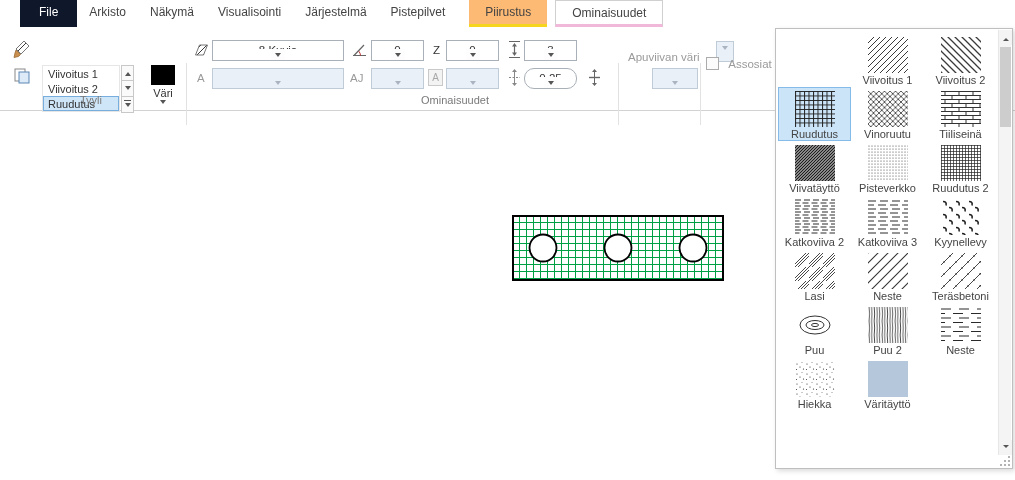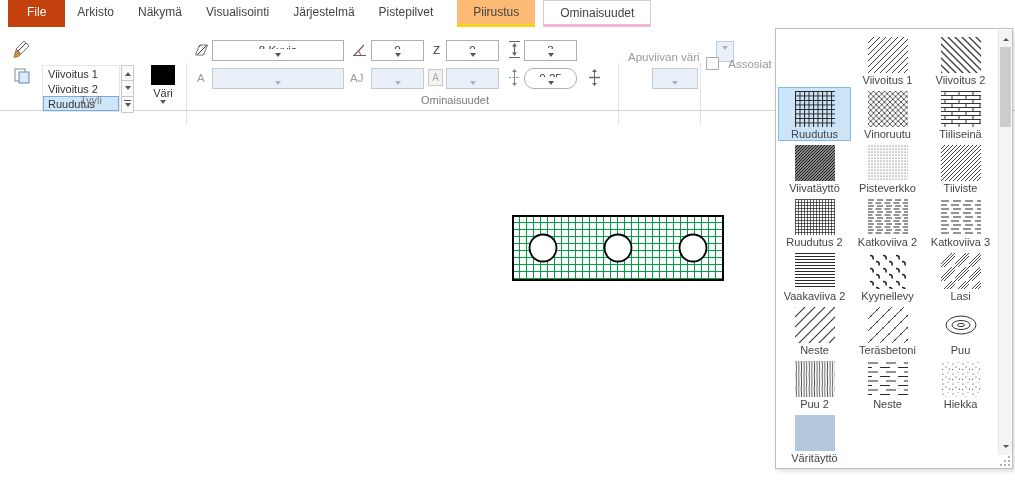--- a/index.html
+++ b/index.html
@@ -5,21 +5,21 @@
   * { box-sizing: border-box; }
   html,body { margin:0; padding:0; }
   body {
     width:1015px; height:480px; position:relative; overflow:hidden;
     background:#ffffff; font-family:"Liberation Sans", sans-serif; color:#333;
   }
 
   
   .tabbar { position:absolute; top:0; left:0; width:100%; height:27px; background:#fff; display:flex; align-items:stretch; }
   .tab { display:flex; align-items:center; padding:0 12px; font-size:12px; color:#444; cursor:default; border-bottom:3px solid transparent; }
-  .tab-file { background:#c2410c; color:#fff; padding:0 19px; margin-left:8px; }
+  .tab-file { background:#0f172a; color:#fff; padding:0 19px; margin-left:20px; }
   .tab-ctx-yellow { margin-left:12px; border-bottom:3px solid #f6d51f; background:#fdba74; padding:0 16px; }
   .tab-ctx-pink { margin-left:8px; background:#fff; border:1px solid #d0d0d0; border-bottom:3px solid #f2b8da; padding:0 16px; }
 
   
   .ribbon { position:absolute; top:27px; left:0; width:100%; height:84px; background:#ffffff; border-bottom:1px solid #d2d2d2; }
   .vsep { position:absolute; width:1px; background:#e2e2e2; top:36px; height:62px; }
   .group-title { position:absolute; top:94px; font-size:11px; color:#7a7a7a; text-align:center; }
 
   .toolbtn { position:absolute; width:24px; height:22px; display:flex; align-items:center; justify-content:center; border:1px solid transparent; }
 
@@ -390,48 +390,36 @@
     </div>
     <div class="cell">
       <svg class="sw" width="40" height="36">
           <rect width="40" height="36" fill="url(#p-dotgrid)"></rect>
         </svg>
       <span class="cl">Pisteverkko</span>
     </div>
 
     <div class="cell">
       <svg class="sw" width="40" height="36">
-          <rect width="40" height="36" fill="url(#p-densediag)"></rect>
-        </svg>
-      <span class="cl">Tiiviste</span>
-    </div>
-    <div class="cell">
-      <svg class="sw" width="40" height="36">
           <rect width="40" height="36" fill="url(#p-grid2)"></rect>
         </svg>
       <span class="cl">Ruudutus 2</span>
     </div>
     <div class="cell">
       <svg class="sw" width="40" height="36">
           <rect width="40" height="36" fill="url(#p-dash2)"></rect>
         </svg>
       <span class="cl">Katkoviiva 2</span>
     </div>
 
     <div class="cell">
       <svg class="sw" width="40" height="36">
           <rect width="40" height="36" fill="url(#p-dash3)"></rect>
         </svg>
       <span class="cl">Katkoviiva 3</span>
-    </div>
-    <div class="cell">
-      <svg class="sw" width="40" height="36">
-          <rect width="40" height="36" fill="url(#p-hlines)"></rect>
-        </svg>
-      <span class="cl">Vaakaviiva 2</span>
     </div>
     <div class="cell">
       <svg class="sw" width="40" height="36">
           <rect width="40" height="36" fill="url(#p-tear)"></rect>
         </svg>
       <span class="cl">Kyynellevy</span>
     </div>
 
     <div class="cell">
       <svg class="sw" width="40" height="36">

